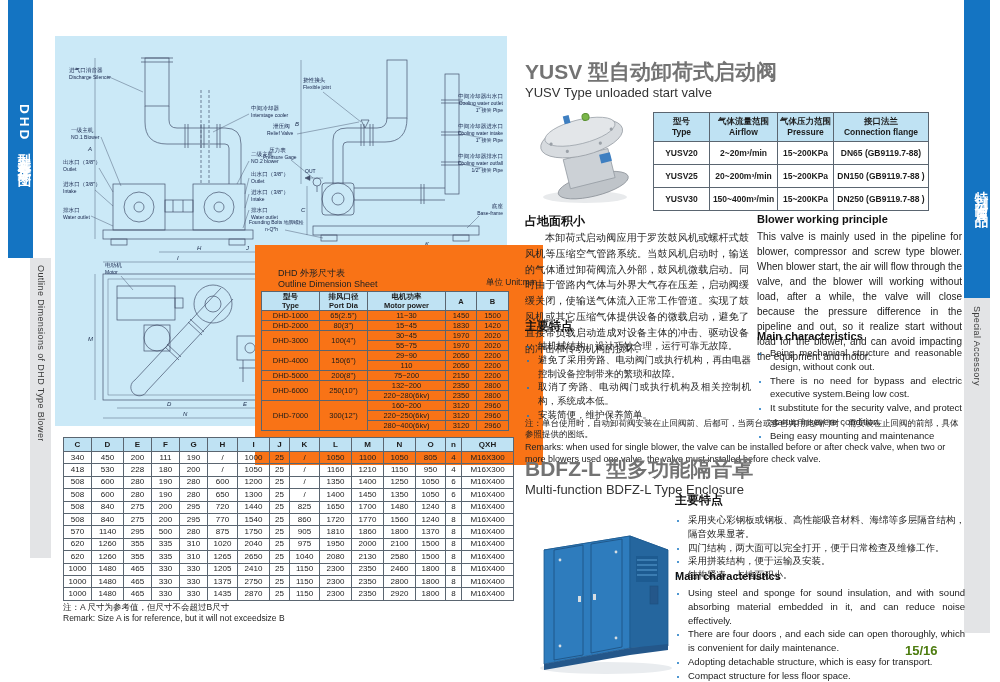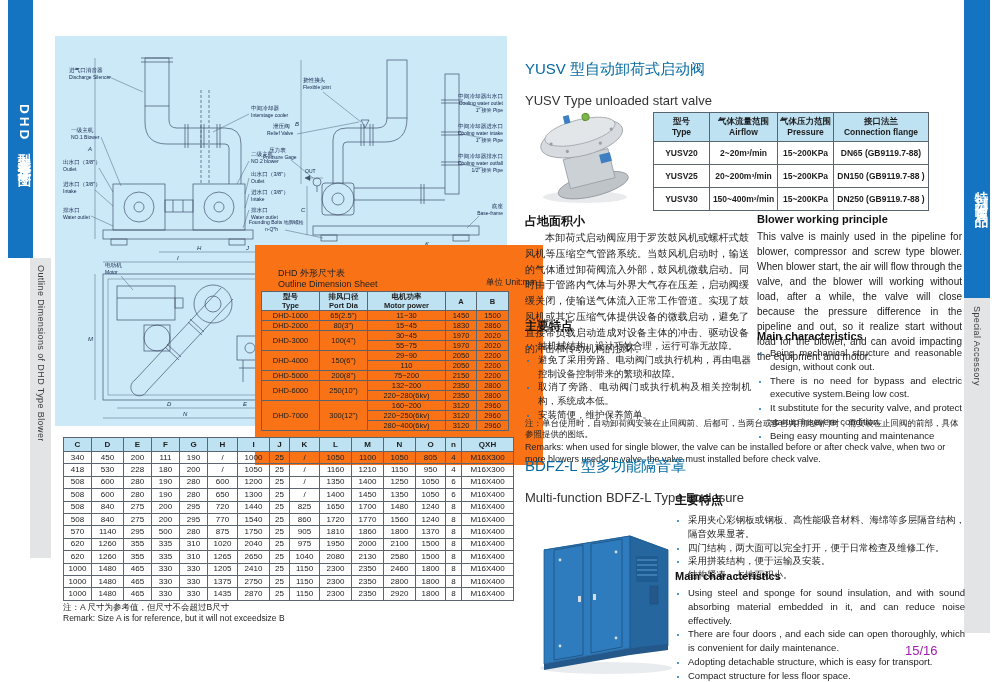--- a/index.html
+++ b/index.html
@@ -26,36 +26,36 @@
   #dim-sheet-table{position:absolute;left:6px;top:46px;width:247px;table-layout:fixed;border-collapse:collapse;}
   #dim-sheet-table th,#dim-sheet-table td{border:.7px solid #5a6570;font-size:7.5px;padding:0 1px;
       text-align:center;line-height:1.2;height:9px;}
   #dim-sheet-table th{background:#bfe2f3;font-weight:600;}
   
   #big-table{position:absolute;left:63px;top:437px;width:450px;table-layout:fixed;border-collapse:collapse;}
   #big-table th,#big-table td{border:.7px solid #5a6570;font-size:8px;text-align:center;padding:0;height:11.4px;line-height:1;}
   #big-table th{background:#bfe2f3;font-weight:600;height:13px;}
   #big-remark{position:absolute;left:63px;top:602px;font-size:8.5px;line-height:1.35;color:#222;}
   
-  .sec-title-cn{color:#0369a1;font-weight:normal;font-size:15px;line-height:1.15;}
-  .sec-title-en{font-size:13px;color:#333;margin-top:16px;}
+  .sec-title-cn{color:#737373;font-weight:bold;font-size:21px;line-height:1.15;}
+  .sec-title-en{font-size:13px;color:#333;margin-top:1px;}
   .h-black{font-weight:bold;font-size:12px;color:#111;}
   .h-black-en{font-weight:bold;font-size:11px;color:#111;}
   .para-cn{font-size:10px;line-height:15.8px;text-align:justify;color:#222;text-indent:2em;}
   .para-en{font-size:10px;line-height:15px;text-align:justify;color:#222;margin-top:4px;}
   ul.feat{margin:4px 0 0 0;padding-left:13px;list-style:disc;}
   ul.feat li{font-size:9.5px;line-height:13.8px;color:#222;text-align:justify;}
   ul.feat li::marker{color:#1474c2;font-size:8px;}
   #yusv-table{position:absolute;left:653px;top:112px;width:275px;table-layout:fixed;border-collapse:collapse;}
   #yusv-table th,#yusv-table td{border:.8px solid #5a6570;font-size:8.5px;text-align:center;padding:1px;font-weight:bold;}
   #yusv-table th{background:#bfe2f3;font-weight:600;height:26px;line-height:1.25;}
   #yusv-table td{height:20px;}
   .note{font-size:8.5px;line-height:1.35;color:#222;}
   .note-en{font-size:9px;line-height:1.35;color:#222;}
-  #page-number{position:absolute;left:905px;top:643px;font-size:13px;color:#a21caf;}
+  #page-number{position:absolute;left:905px;top:643px;font-size:13px;color:#4d7c0f;font-weight:bold;}
   .abs{position:absolute;}
 </style>
 </head>
 <body>
 
 <div id="page">
 
   <div class="sb sb-blue" style="left:8px;top:0;width:25px;height:258px;">
     <span class="v-cn" style="padding-top:104px;">DHD型安装外形尺寸图</span>
   </div>
@@ -287,21 +287,21 @@
             <td rowspan="1">65(2.5")</td>
             <td>11~30</td>
             <td>1450</td>
             <td>1500</td>
           </tr>
           <tr>
             <td rowspan="1">DHD-2000</td>
             <td rowspan="1">80(3")</td>
             <td>15~45</td>
             <td>1830</td>
-            <td>2860</td>
+            <td>1420</td>
           </tr>
           <tr>
             <td rowspan="2">DHD-3000</td>
             <td rowspan="2">100(4")</td>
             <td>30~45</td>
             <td>1970</td>
             <td>2020</td>
           </tr>
           <tr>
             <td>55~75</td>

